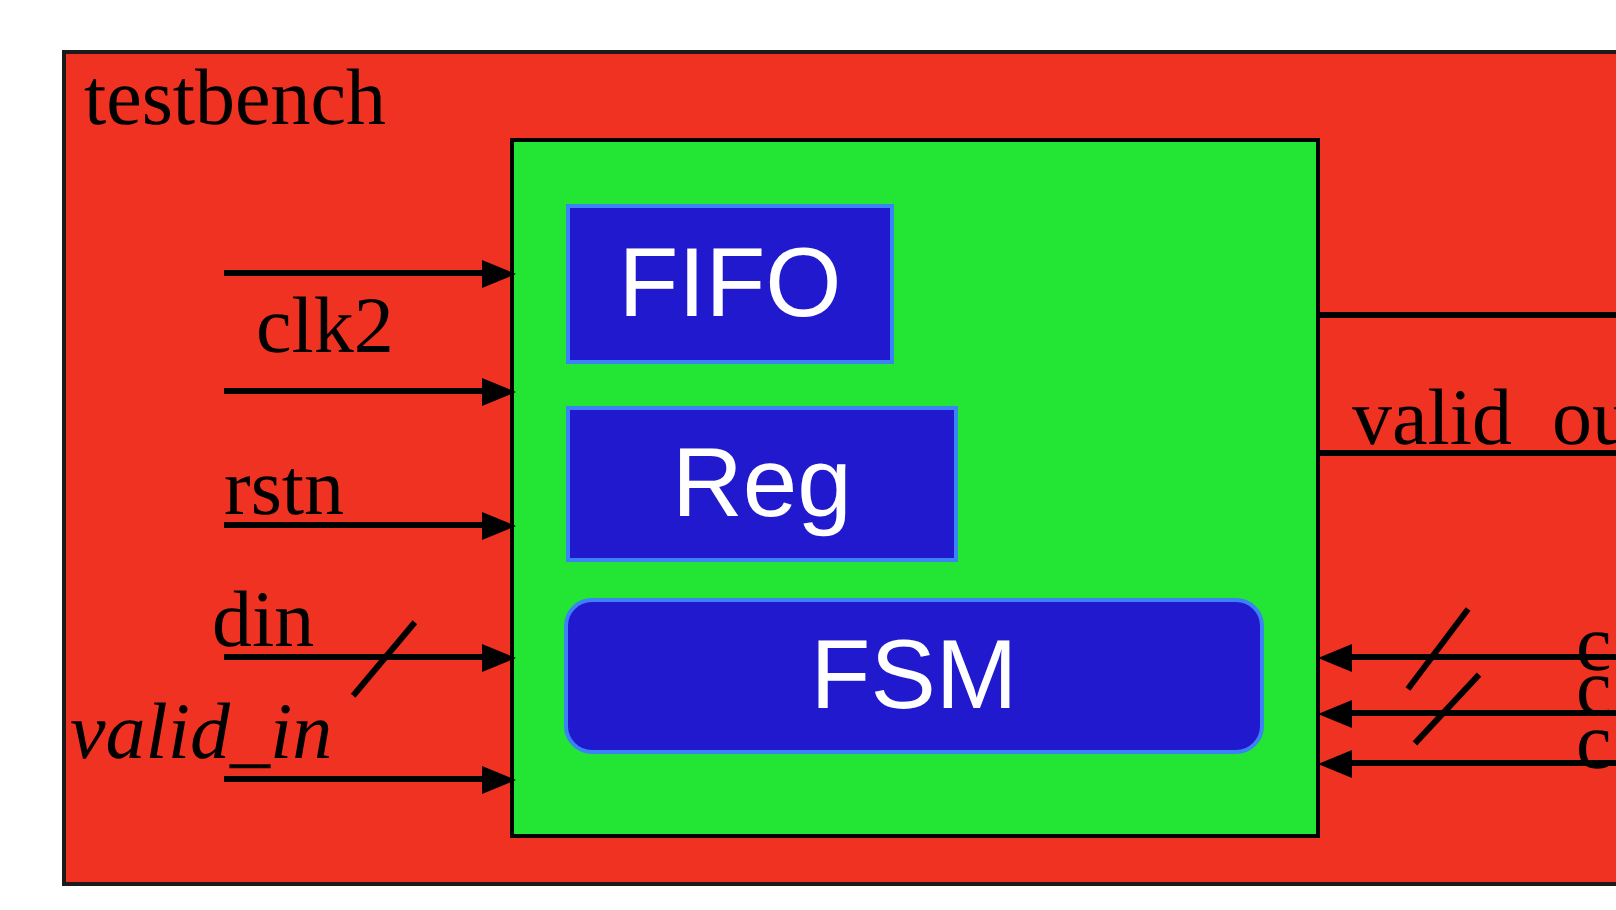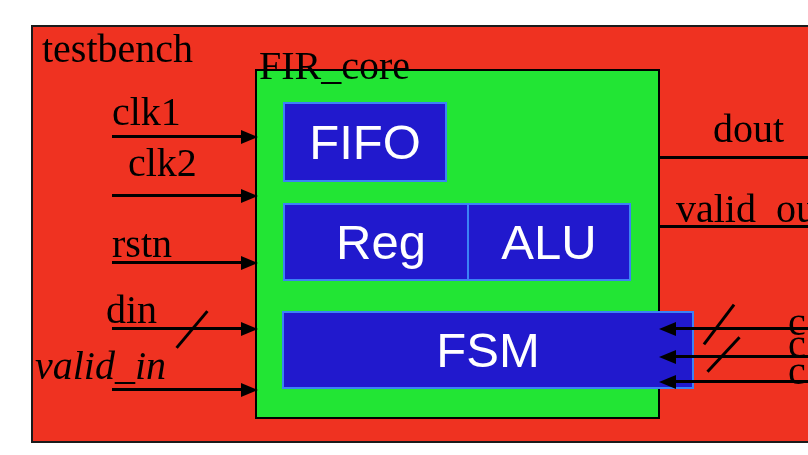--- a/index.html
+++ b/index.html
@@ -27,21 +27,21 @@
     border: 2px solid #3b82f6;
     display:flex; align-items:center; justify-content:center;
     color:#fff;
     font-family:"Liberation Sans", sans-serif;
     font-size:49px; line-height:1;
   }
   #blk-fifo { left:283px; top:102px; width:164px; height:80px; }
   #blk-cmem { left:467px; top:102px; width:165px; height:80px; }
   #blk-reg  { left:283px; top:203px; width:196px; height:78px; }
   #blk-alu  { left:467px; top:203px; width:164px; height:78px; }
-  #blk-fsm  { left:282px; top:311px; width:412px; height:78px; }
+  #blk-fsm  { left:282px; top:299px; width:350px; height:78px;border-radius:14px; }
   .lbl {
     position:absolute; color:#000;
     font-size:40px; line-height:1; white-space:pre;
   }
   #lbl-testbench { left:42px; top:1px;margin-top:28px; }
   #lbl-core      { left:259px; top:46px; }
   #lbl-clk1  { left:112px; top:92px;  }
   #lbl-clk2  { left:128px; top:143px; }
   #lbl-rstn  { left:112px; top:224px; }
   #lbl-din   { left:106px; top:290px; }
@@ -79,57 +79,51 @@
 </style>
 </head>
 <body>
 
 <div id="canvas">
 
   <div id="tb-box" class="box"></div>
   <div id="core-box" class="box"></div>
 
   <div id="lbl-testbench" class="lbl">testbench</div>
-  <div id="lbl-core" class="lbl">FIR_core</div>
 
   <div id="blk-fifo" class="blk">
     <span>FIFO</span>
   </div>
   <div id="blk-reg" class="blk">
     <span>Reg</span>
   </div>
-  <div id="blk-alu" class="blk">
-    <span>ALU</span>
-  </div>
   <div id="blk-fsm" class="blk">
     <span>FSM</span>
   </div>
 
-  <div id="lbl-clk1" class="lbl">clk1</div>
   <div id="w-clk1" class="wire w-left"></div>
   <div id="ah-clk1" class="ah-r"></div>
 
   <div id="lbl-clk2" class="lbl">clk2</div>
   <div id="w-clk2" class="wire w-left"></div>
   <div id="ah-clk2" class="ah-r"></div>
 
   <div id="lbl-rstn" class="lbl">rstn</div>
   <div id="w-rstn" class="wire w-left"></div>
   <div id="ah-rstn" class="ah-r"></div>
 
   <div id="lbl-din" class="lbl">din</div>
   <div id="w-din" class="wire w-left"></div>
   <div id="ah-din" class="ah-r"></div>
   <div id="sl-din" class="slash"></div>
 
   <div id="lbl-vin" class="lbl">valid_in</div>
   <div id="w-vin" class="wire w-left"></div>
   <div id="ah-vin" class="ah-r"></div>
 
-  <div id="lbl-dout" class="lbl">dout</div>
   <div id="w-dout" class="wire w-right"></div>
 
   <div id="lbl-vout" class="lbl">valid_out</div>
   <div id="w-vout" class="wire w-right"></div>
 
   <div id="lbl-c1" class="lbl">c</div>
   <div id="w-c1" class="wire w-coef"></div>
   <div id="ah-c1" class="ah-l"></div>
   <div id="sl-c1" class="slash"></div>
 

